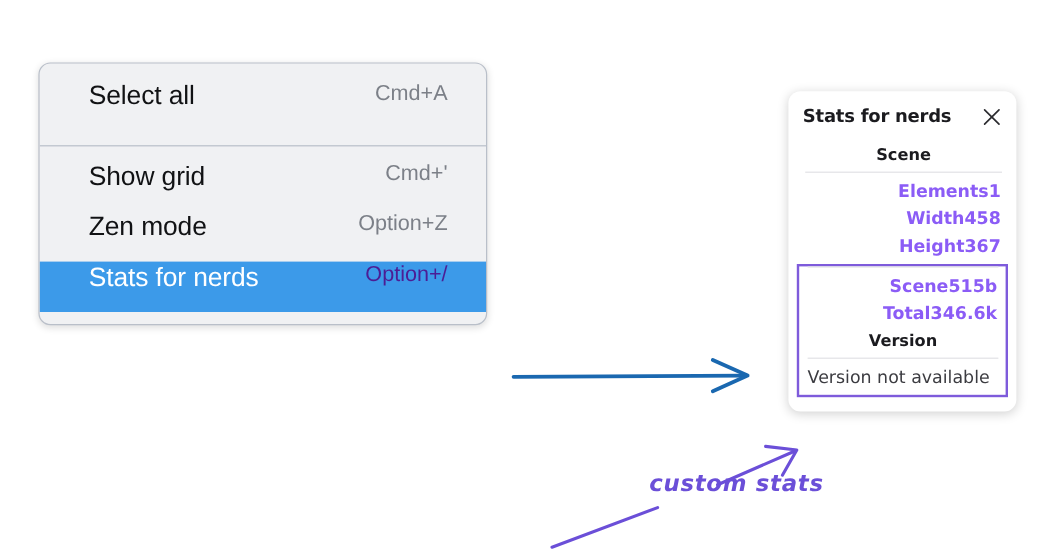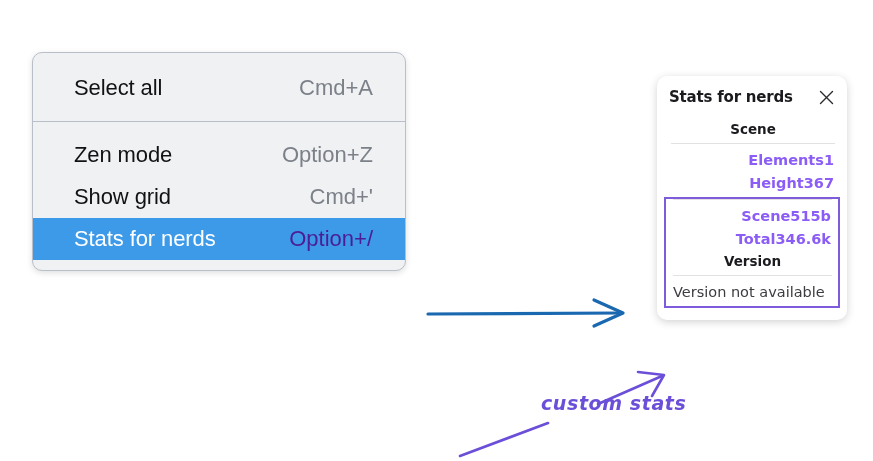--- a/index.html
+++ b/index.html
@@ -42,35 +42,35 @@
     height: 1px;
     background: #b9bfc9;
     margin: 0;
   }
   .menu-group.group-bottom {
     padding-top: 12px;
     padding-bottom: 0;
   }
   .menu-item {
     display: flex;
-    align-items: center;
+    align-items: flex-start;
     justify-content: space-between;
     height: 42px;
     padding: 0 32px 0 41px;
     box-sizing: border-box;
     cursor: default;
   }
   .menu-item .label {
     font-size: 22px;
     color: #111214;
     letter-spacing: -0.1px;
     white-space: nowrap;
   }
   .menu-item .shortcut {
-    font-size: 22px;
+    font-size: 18px;
     color: #7c8088;
     white-space: nowrap;
   }
   .menu-item.selected {
     background: #3c9ae9;
   }
   .menu-item.selected .label {
     color: #ffffff;
   }
   .menu-item.selected .shortcut {
@@ -178,26 +178,26 @@
     <div class="menu-item">
       <span class="label">Select all</span>
       <span class="shortcut">Cmd+A</span>
     </div>
   </div>
 
   <div class="menu-divider"></div>
 
   <div class="menu-group group-bottom">
     <div class="menu-item">
+      <span class="label">Show grid</span>
+      <span class="shortcut">Cmd+'</span>
+    </div>
+    <div class="menu-item">
       <span class="label">Zen mode</span>
       <span class="shortcut">Option+Z</span>
-    </div>
-    <div class="menu-item">
-      <span class="label">Show grid</span>
-      <span class="shortcut">Cmd+'</span>
     </div>
     <div class="menu-item selected">
       <span class="label">Stats for nerds</span>
       <span class="shortcut">Option+/</span>
     </div>
   </div>
 
 </div>
 
 <div id="stats-panel">
@@ -213,20 +213,24 @@
   </div>
 
   <div class="section-head">Scene</div>
   <div class="hr"></div>
 
   <div class="stat-row">
     <span class="k">Elements</span>
     <span class="v">1</span>
   </div>
   <div class="stat-row">
+    <span class="k">Width</span>
+    <span class="v">458</span>
+  </div>
+  <div class="stat-row">
     <span class="k">Height</span>
     <span class="v">367</span>
   </div>
 
   <div class="highlight-box">
     <div class="hr"></div>
 
     <div class="stat-row">
       <span class="k">Scene</span>
       <span class="v">515b</span>

